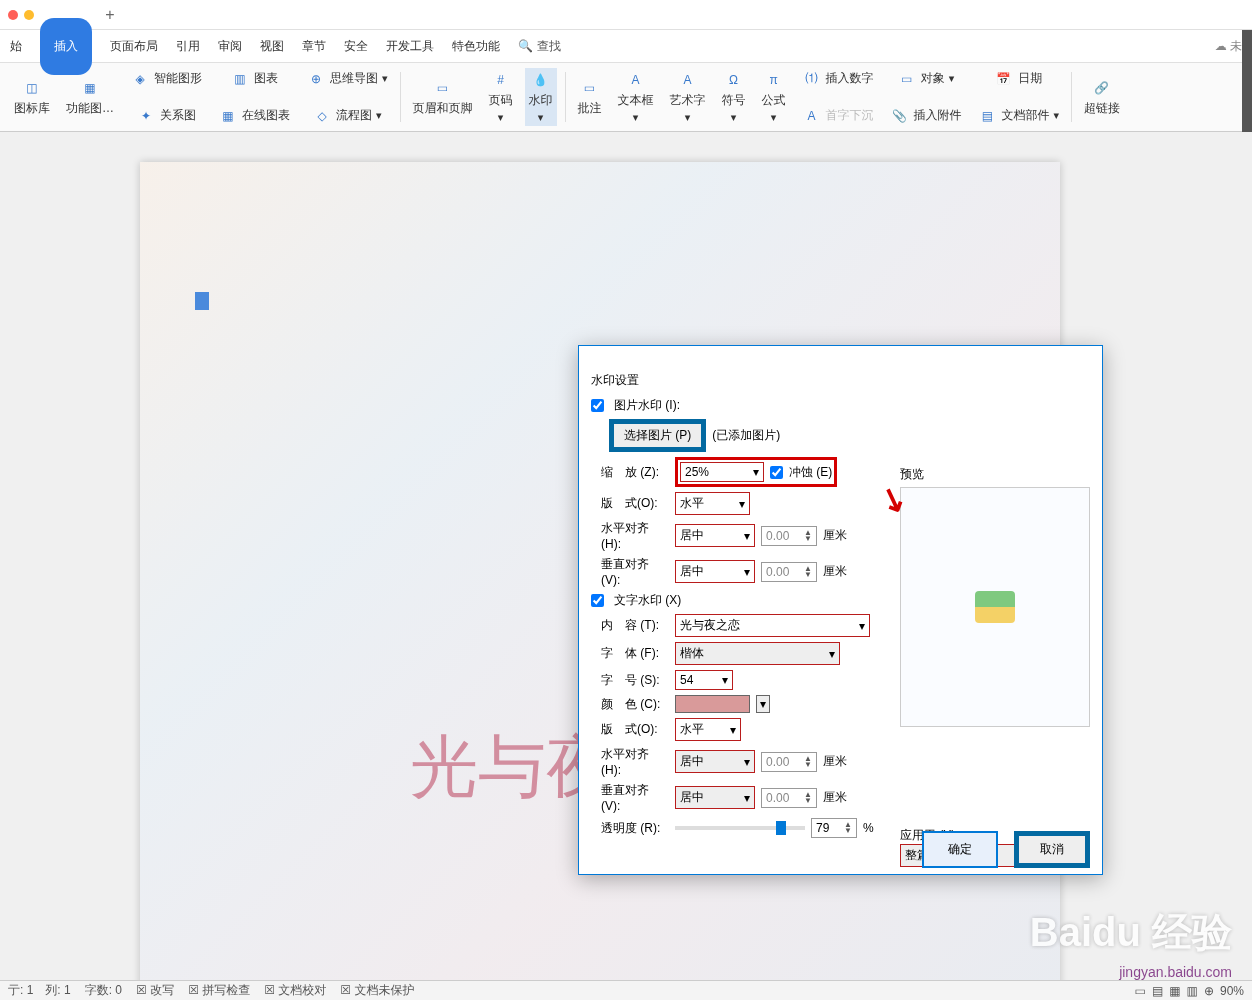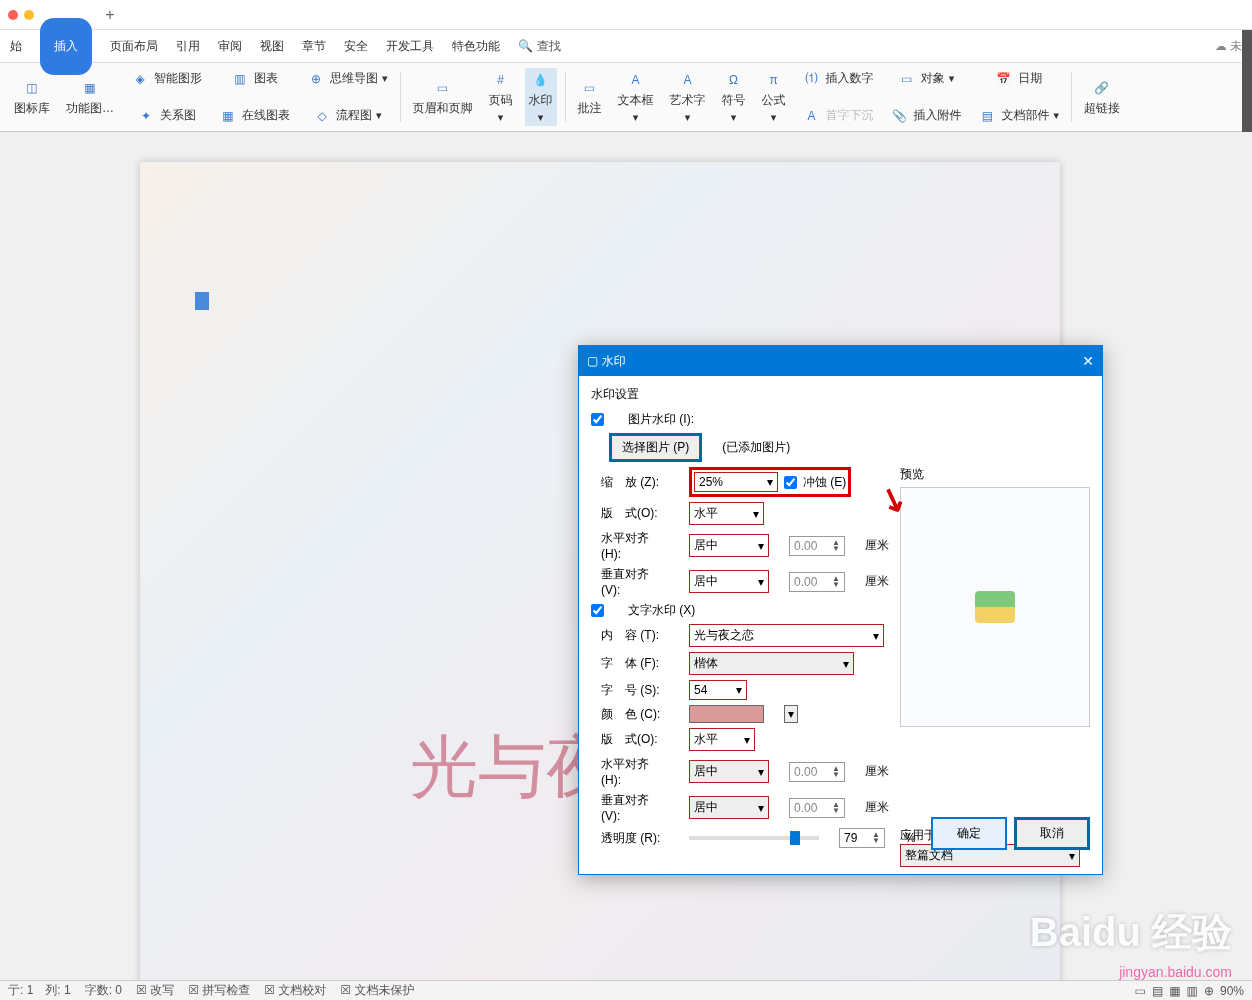--- a/index.html
+++ b/index.html
@@ -21,43 +21,43 @@
 .active-rbtn{background:#d9e6f4}
 .canvas{position:absolute;top:132px;left:0;right:0;bottom:20px;background:#f0f0f0;overflow:hidden}
 .page{position:absolute;left:140px;top:30px;width:920px;height:1000px;background:#fff;box-shadow:0 0 8px rgba(0,0,0,.2)}
 .wm-img{position:absolute;inset:0;background:linear-gradient(135deg,#e8d5c4 0%,#c4d4e2 30%,#d8c8d0 60%,#b8c8d8 100%);opacity:.35}
 .wm-text{position:absolute;left:270px;top:560px;font-size:68px;color:#c0506a;font-family:KaiTi,serif;opacity:.6}
 .clip-ico{position:absolute;left:55px;top:130px;width:14px;height:18px;background:#4a8adc}
 .dialog{position:absolute;left:578px;top:345px;width:525px;height:530px;background:#fff;border:1px solid #0078d7;box-shadow:0 4px 20px rgba(0,0,0,.3)}
 .dlg-title{height:30px;background:#0078d7;color:#fff;display:flex;align-items:center;padding:0 8px;justify-content:space-between}
 .dlg-close{cursor:pointer;font-size:14px}
 .dlg-body{padding:10px 12px}
-.dlg-section{margin:0 0 8px}
+.dlg-section{margin:16px 0 8px}
 .chk{margin-right:4px}
-.row{display:flex;align-items:center;margin:5px 0;gap:20px}
+.row{display:flex;align-items:center;margin:5px 0;gap:6px}
 .lbl{width:78px;text-align:left;padding-left:10px}
-.btn{background:#eee;border:3px solid #0369a1;padding:3px 10px}
+.btn{background:#eee;border:5px solid #0369a1;padding:3px 10px}
 .combo{border:1px solid #b91c1c;padding:2px 4px;background:#fff;display:flex;justify-content:space-between;align-items:center}
 .spin{border:1px solid #999;padding:2px 4px;width:56px;background:#fff;display:flex;justify-content:space-between;align-items:center;color:#888}
 .redbox{border:3px solid #d40000;padding:2px;display:flex;align-items:center;gap:6px}
 .arrow-red{position:absolute;left:880px;top:480px;color:#d40000;font-size:32px;transform:rotate(20deg);font-weight:bold}
 .preview{position:absolute;right:12px;top:120px;width:190px}
 .preview-lbl{margin-bottom:4px}
 .preview-box{width:190px;height:240px;border:1px solid #ccc;background:#fafcff;display:flex;align-items:center;justify-content:center}
 .prev-thumb{width:40px;height:32px;background:linear-gradient(#7fc97f 50%,#f4d166 50%);border-radius:4px}
 .color-swatch{width:75px;height:18px;background:#d99a9a;border:1px solid #666}
 .slider{position:relative;width:130px;height:4px;background:#ddd;display:inline-block}
 .slider-thumb{position:absolute;left:78%;top:-5px;width:10px;height:14px;background:#0078d7}
-.dlg-foot{position:absolute;bottom:24px;right:12px;display:flex;gap:7px}
+.dlg-foot{position:absolute;bottom:6px;right:12px;display:flex;gap:16px}
 .dlg-foot .btn{width:76px;padding:5px 0;text-align:center}
 .dlg-foot .btn.ok{border:2px solid #0078d7;background:#e8f0fb}
 .status{position:absolute;bottom:0;left:0;right:0;height:20px;background:#f4f4f4;border-top:1px solid #ccc;display:flex;align-items:center;padding:0 8px;font-size:11px;color:#555;gap:14px}
 .status .right{margin-left:auto;display:flex;gap:6px;align-items:center}
 .baidu-wm{position:absolute;right:20px;bottom:40px;color:#fff;font-size:40px;font-weight:bold;opacity:.8;text-shadow:0 0 4px rgba(0,0,0,.3)}
-.baidu-sub{position:absolute;right:20px;bottom:20px;color:#ec4899;font-size:14px;opacity:.8}
+.baidu-sub{position:absolute;right:20px;bottom:20px;color:#701a75;font-size:14px;opacity:.8}
 .right-edge{position:absolute;right:0;top:30px;width:10px;height:260px;background:#555}
 .carets{font-size:8px;color:#555;line-height:6px}
 </style>
 </head>
 <body>
 
 <div class="titlebar">
   <span class="dot red"></span>
   <span class="dot yel"></span>
   <span class="plus-tab">+</span>
@@ -161,24 +161,20 @@
 
 <div class="canvas">
   <div class="page">
     <div class="wm-img"></div>
     <div class="clip-ico"></div>
     <div class="wm-text">光与夜</div>
   </div>
 </div>
 
 <div class="dialog">
-  <div class="dlg-title">
-    <span><span>▢</span> <span>水印</span></span>
-    <span class="dlg-close">✕</span>
-  </div>
   <div class="dlg-body">
     <div class="dlg-section">水印设置</div>
     <div class="row">
         <input type="checkbox" class="chk" checked="" style="">
         <span>图片水印 (I):</span>
       </div>
     <div class="row" style="padding-left:18px">
       <button class="btn">选择图片 (P)</button>
       <span>(已添加图片)</span>
     </div>

